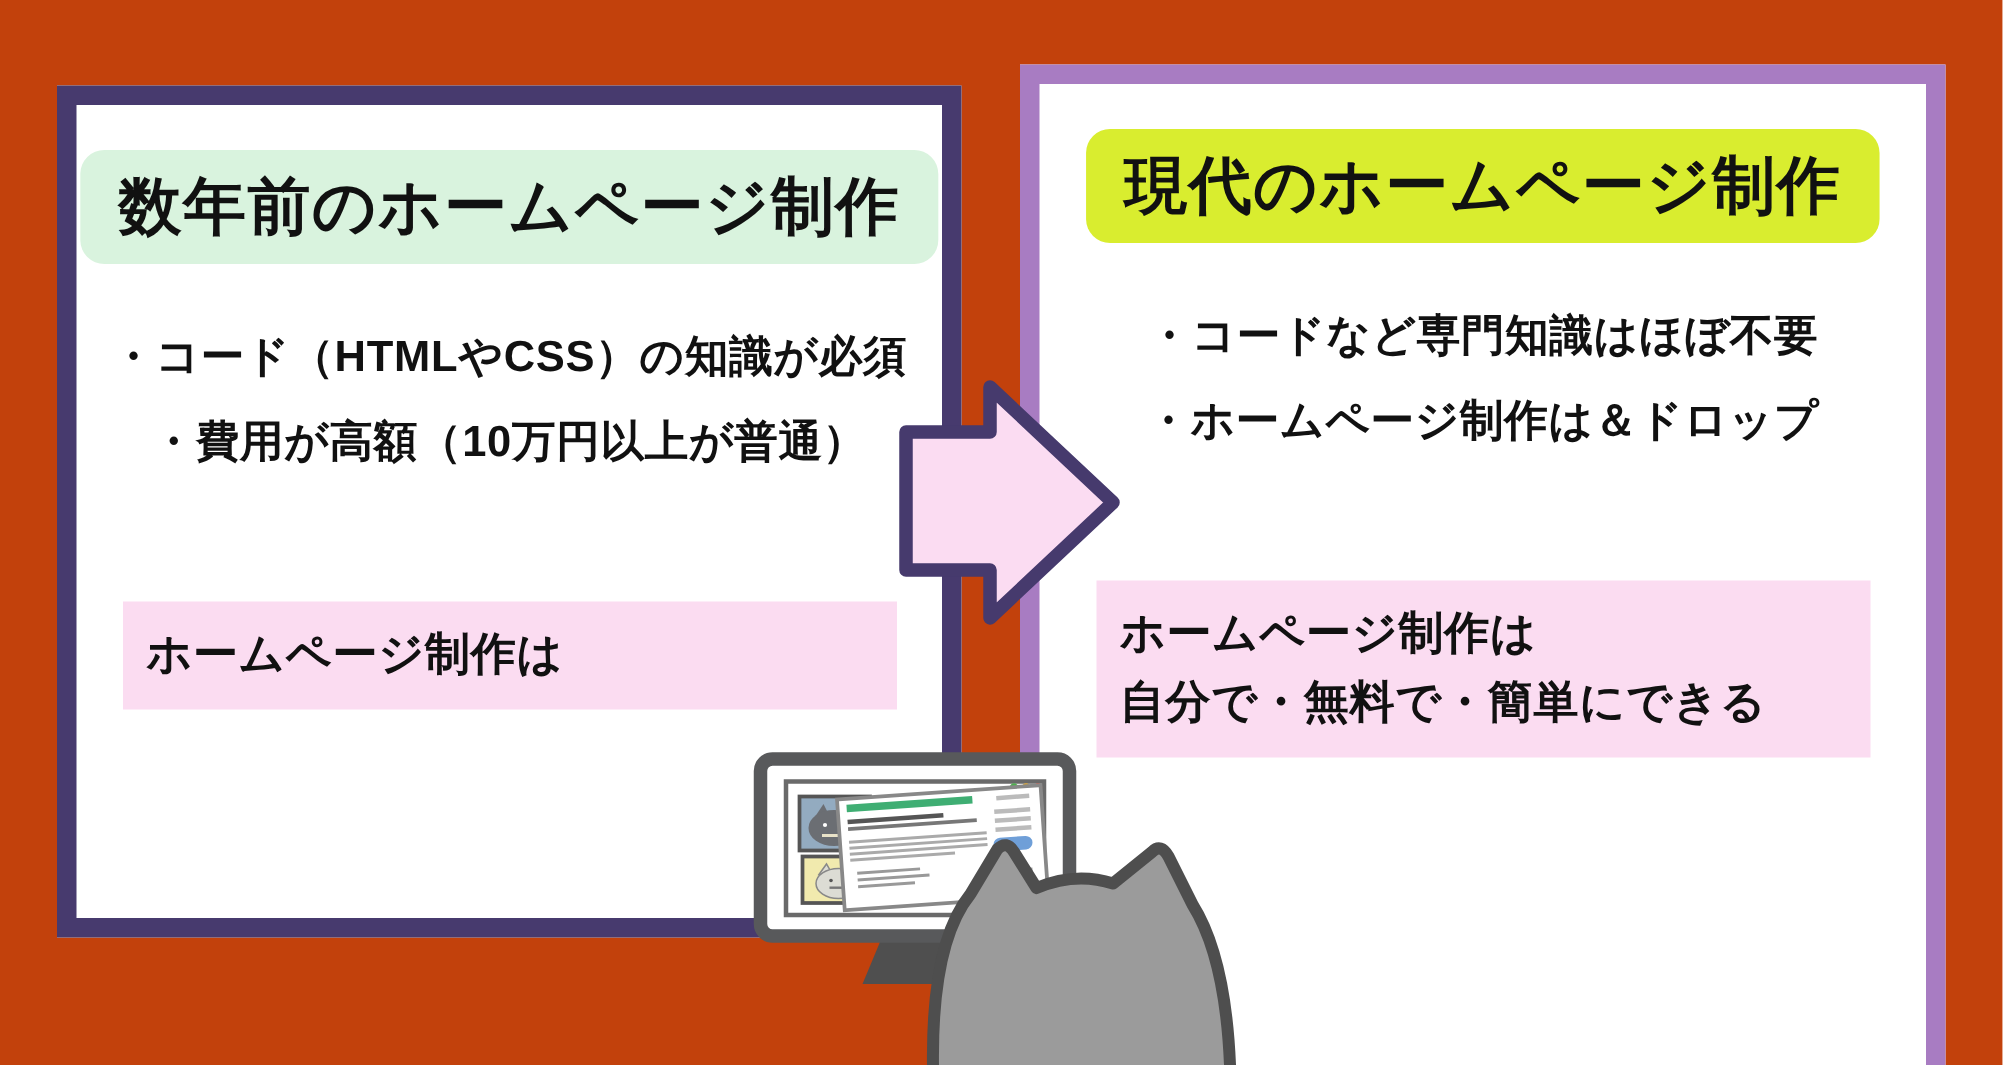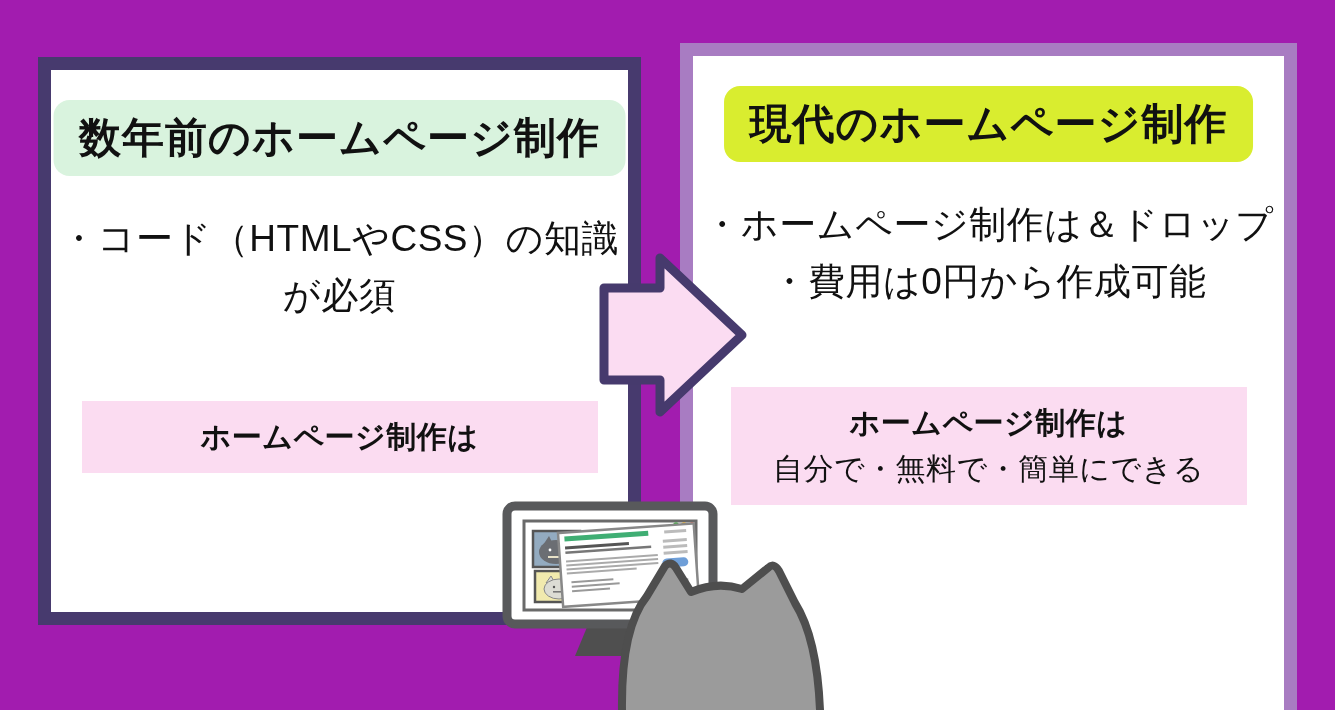--- a/index.html
+++ b/index.html
@@ -1,62 +1,63 @@
 <!DOCTYPE html>
 <html style="--left-border: #473a6e; --right-border: #a87cc2; --left-title-bg: #d9f3de; --right-title-bg: #d9ed2f; --conclusion-bg: #fbdcf1; --arrow-fill: #fbdcf2; --arrow-stroke: #463a6d; --cat-fill: #9b9b9b; --cat-stroke: #4e4e4e; --monitor-frame: #58595b; --dot-green: #4fae4f; --dot-yellow: #dfa72e; --dot-red: #d94f3f;"><head>
 <meta charset="utf-8">
 <style>
   html,body{margin:0;padding:0;background:#ffffff;}
   .canvas{
-    position:relative;width:1335px;height:710px;background:#a21caf;overflow:hidden;
+    position:relative;width:1335px;height:710px;background:#c2410c;overflow:hidden;
     font-family:"Liberation Sans","DejaVu Sans",sans-serif;color:#111;
   }
   .panel{position:absolute;background:#fff;box-sizing:border-box;}
   .panel-left{left:38px;top:57px;width:603px;height:568px;border:13px solid var(--left-border,#473a6e);}
   .panel-right{left:680px;top:43px;width:617px;height:687px;border:13px solid var(--right-border,#a87cc2);}
   .title-badge{
     position:absolute;top:30px;left:50%;transform:translateX(-50%);
     white-space:nowrap;padding:10px 26px;border-radius:16px;
     font-size:42px;font-weight:800;letter-spacing:1px;text-align:center;color:#111;
   }
   .title-green{background:var(--left-title-bg,#d9f3de);}
   .title-yellow{background:var(--right-title-bg,#d9ed2f);}
   .bullets{
     position:absolute;top:140px;left:0;width:100%;
-    text-align:center;font-size:37px;font-weight:400;line-height:57px;letter-spacing:.5px;
+    text-align:center;font-size:29px;font-weight:700;line-height:57px;letter-spacing:.5px;
   }
   .conclusion{
     position:absolute;top:331px;left:50%;transform:translateX(-50%);
     width:484px;padding:13px 16px;background:var(--conclusion-bg,#fbdcf1);
-    text-align:center;font-size:30px;font-weight:600;line-height:46px;letter-spacing:.5px;
+    font-size:30px;font-weight:600;line-height:46px;letter-spacing:.5px;
   }
-  .conclusion .strong{font-weight:400;}
+  .conclusion .strong{font-weight:700;}
   .arrow-svg{position:absolute;left:595px;top:248px;z-index:5;}
   .illu-svg{position:absolute;left:495px;top:498px;z-index:6;}
 </style>
 </head>
 <body>
 
 <div class="canvas">
 
   <section class="panel panel-left">
     <div class="title-badge title-green">数年前のホームページ制作</div>
     <div class="bullets">
       <div>・コード（HTMLやCSS）の知識が必須</div>
+      <div>・費用が高額（10万円以上が普通）</div>
     </div>
     <div class="conclusion">
       <div>ホームページ制作は</div>
     </div>
   </section>
 
   <section class="panel panel-right">
     <div class="title-badge title-yellow">現代のホームページ制作</div>
     <div class="bullets">
+      <div>・コードなど専門知識はほぼ不要</div>
       <div>・ホームページ制作は＆ドロップ</div>
-      <div>・費用は0円から作成可能</div>
     </div>
     <div class="conclusion">
       <div>ホームページ制作は</div>
       <div class="strong">自分で・無料で・簡単にできる</div>
     </div>
   </section>
 
   <svg class="arrow-svg" width="160" height="176" viewBox="0 0 160 176" aria-hidden="true">
     <path d="M9,40 L65,40 L65,10 L147,87 L65,164 L65,132 L9,132 Z" style="fill:var(--arrow-fill,#fbdcf2);stroke:var(--arrow-stroke,#463a6d);" stroke-width="9" stroke-linejoin="round"></path>
   </svg>

